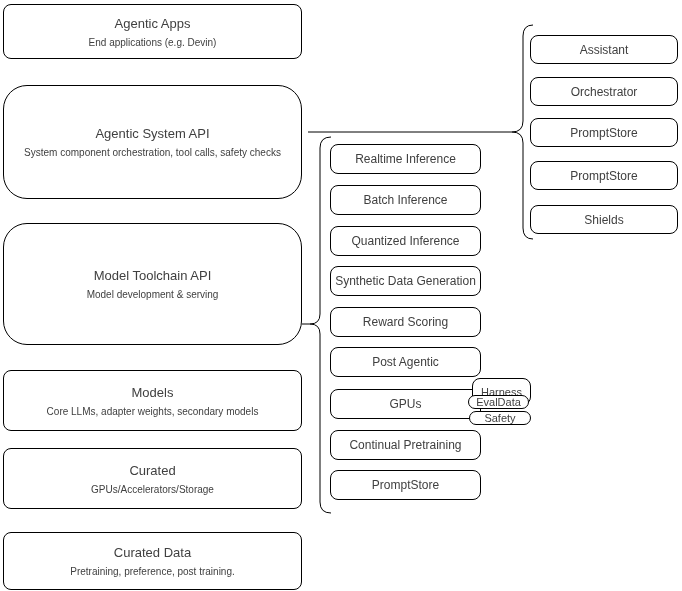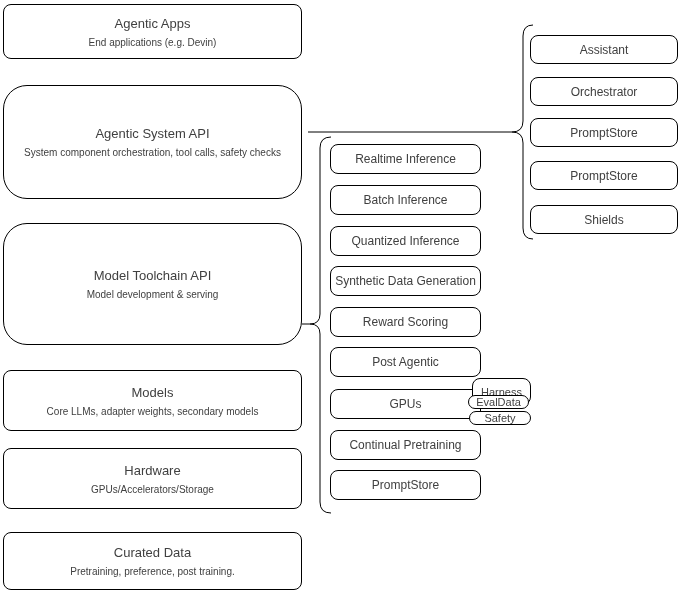--- a/index.html
+++ b/index.html
@@ -81,21 +81,21 @@
     <div class="title">Model Toolchain API</div>
     <div class="subtitle">Model development &amp; serving</div>
   </div>
 
   <div class="box lbox" style="top:370px; height:61px; border-radius:8px;">
     <div class="title">Models</div>
     <div class="subtitle">Core LLMs, adapter weights, secondary models</div>
   </div>
 
   <div class="box lbox" style="top:448px; height:61px; border-radius:8px;">
-    <div class="title">Hardware</div>
+    <div class="title">Curated</div>
     <div class="subtitle">GPUs/Accelerators/Storage</div>
   </div>
 
   <div class="box mbox" style="top:144px;">
     <span>Realtime Inference</span>
   </div>
 
   <div class="box lbox" style="top:532px; height:58px; border-radius:8px;">
     <div class="title">Curated Data</div>
     <div class="subtitle">Pretraining, preference, post training.</div>

